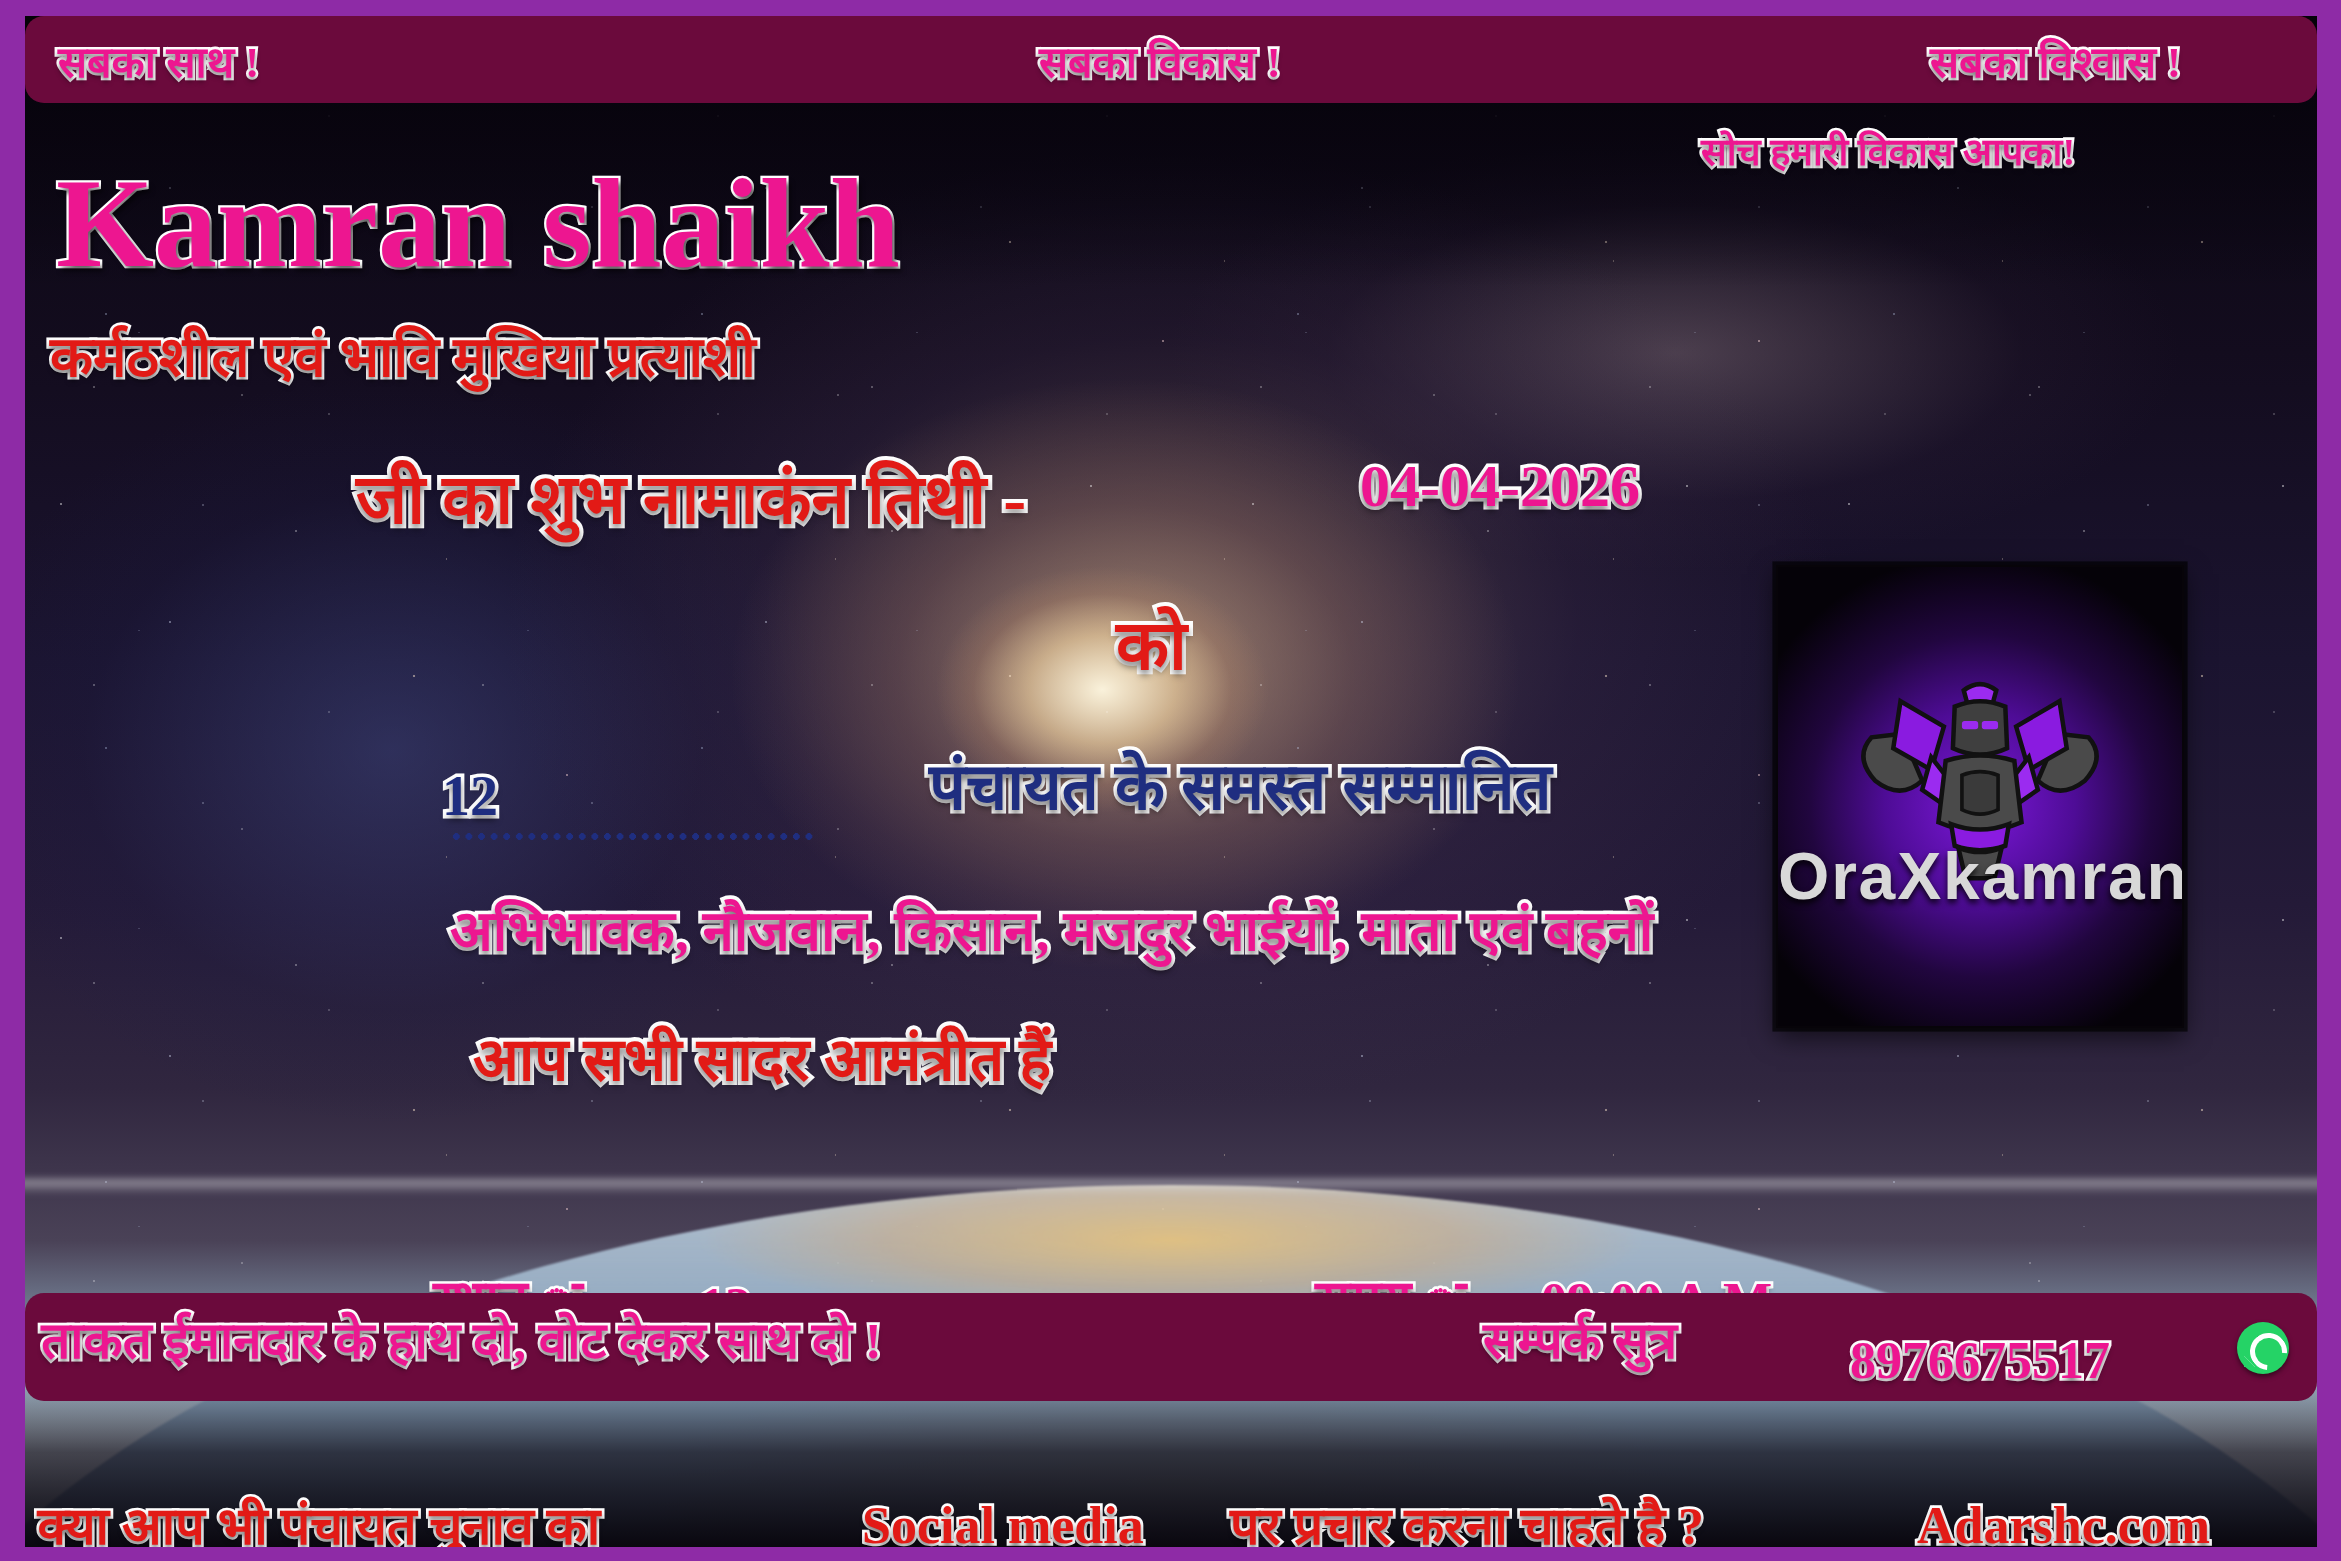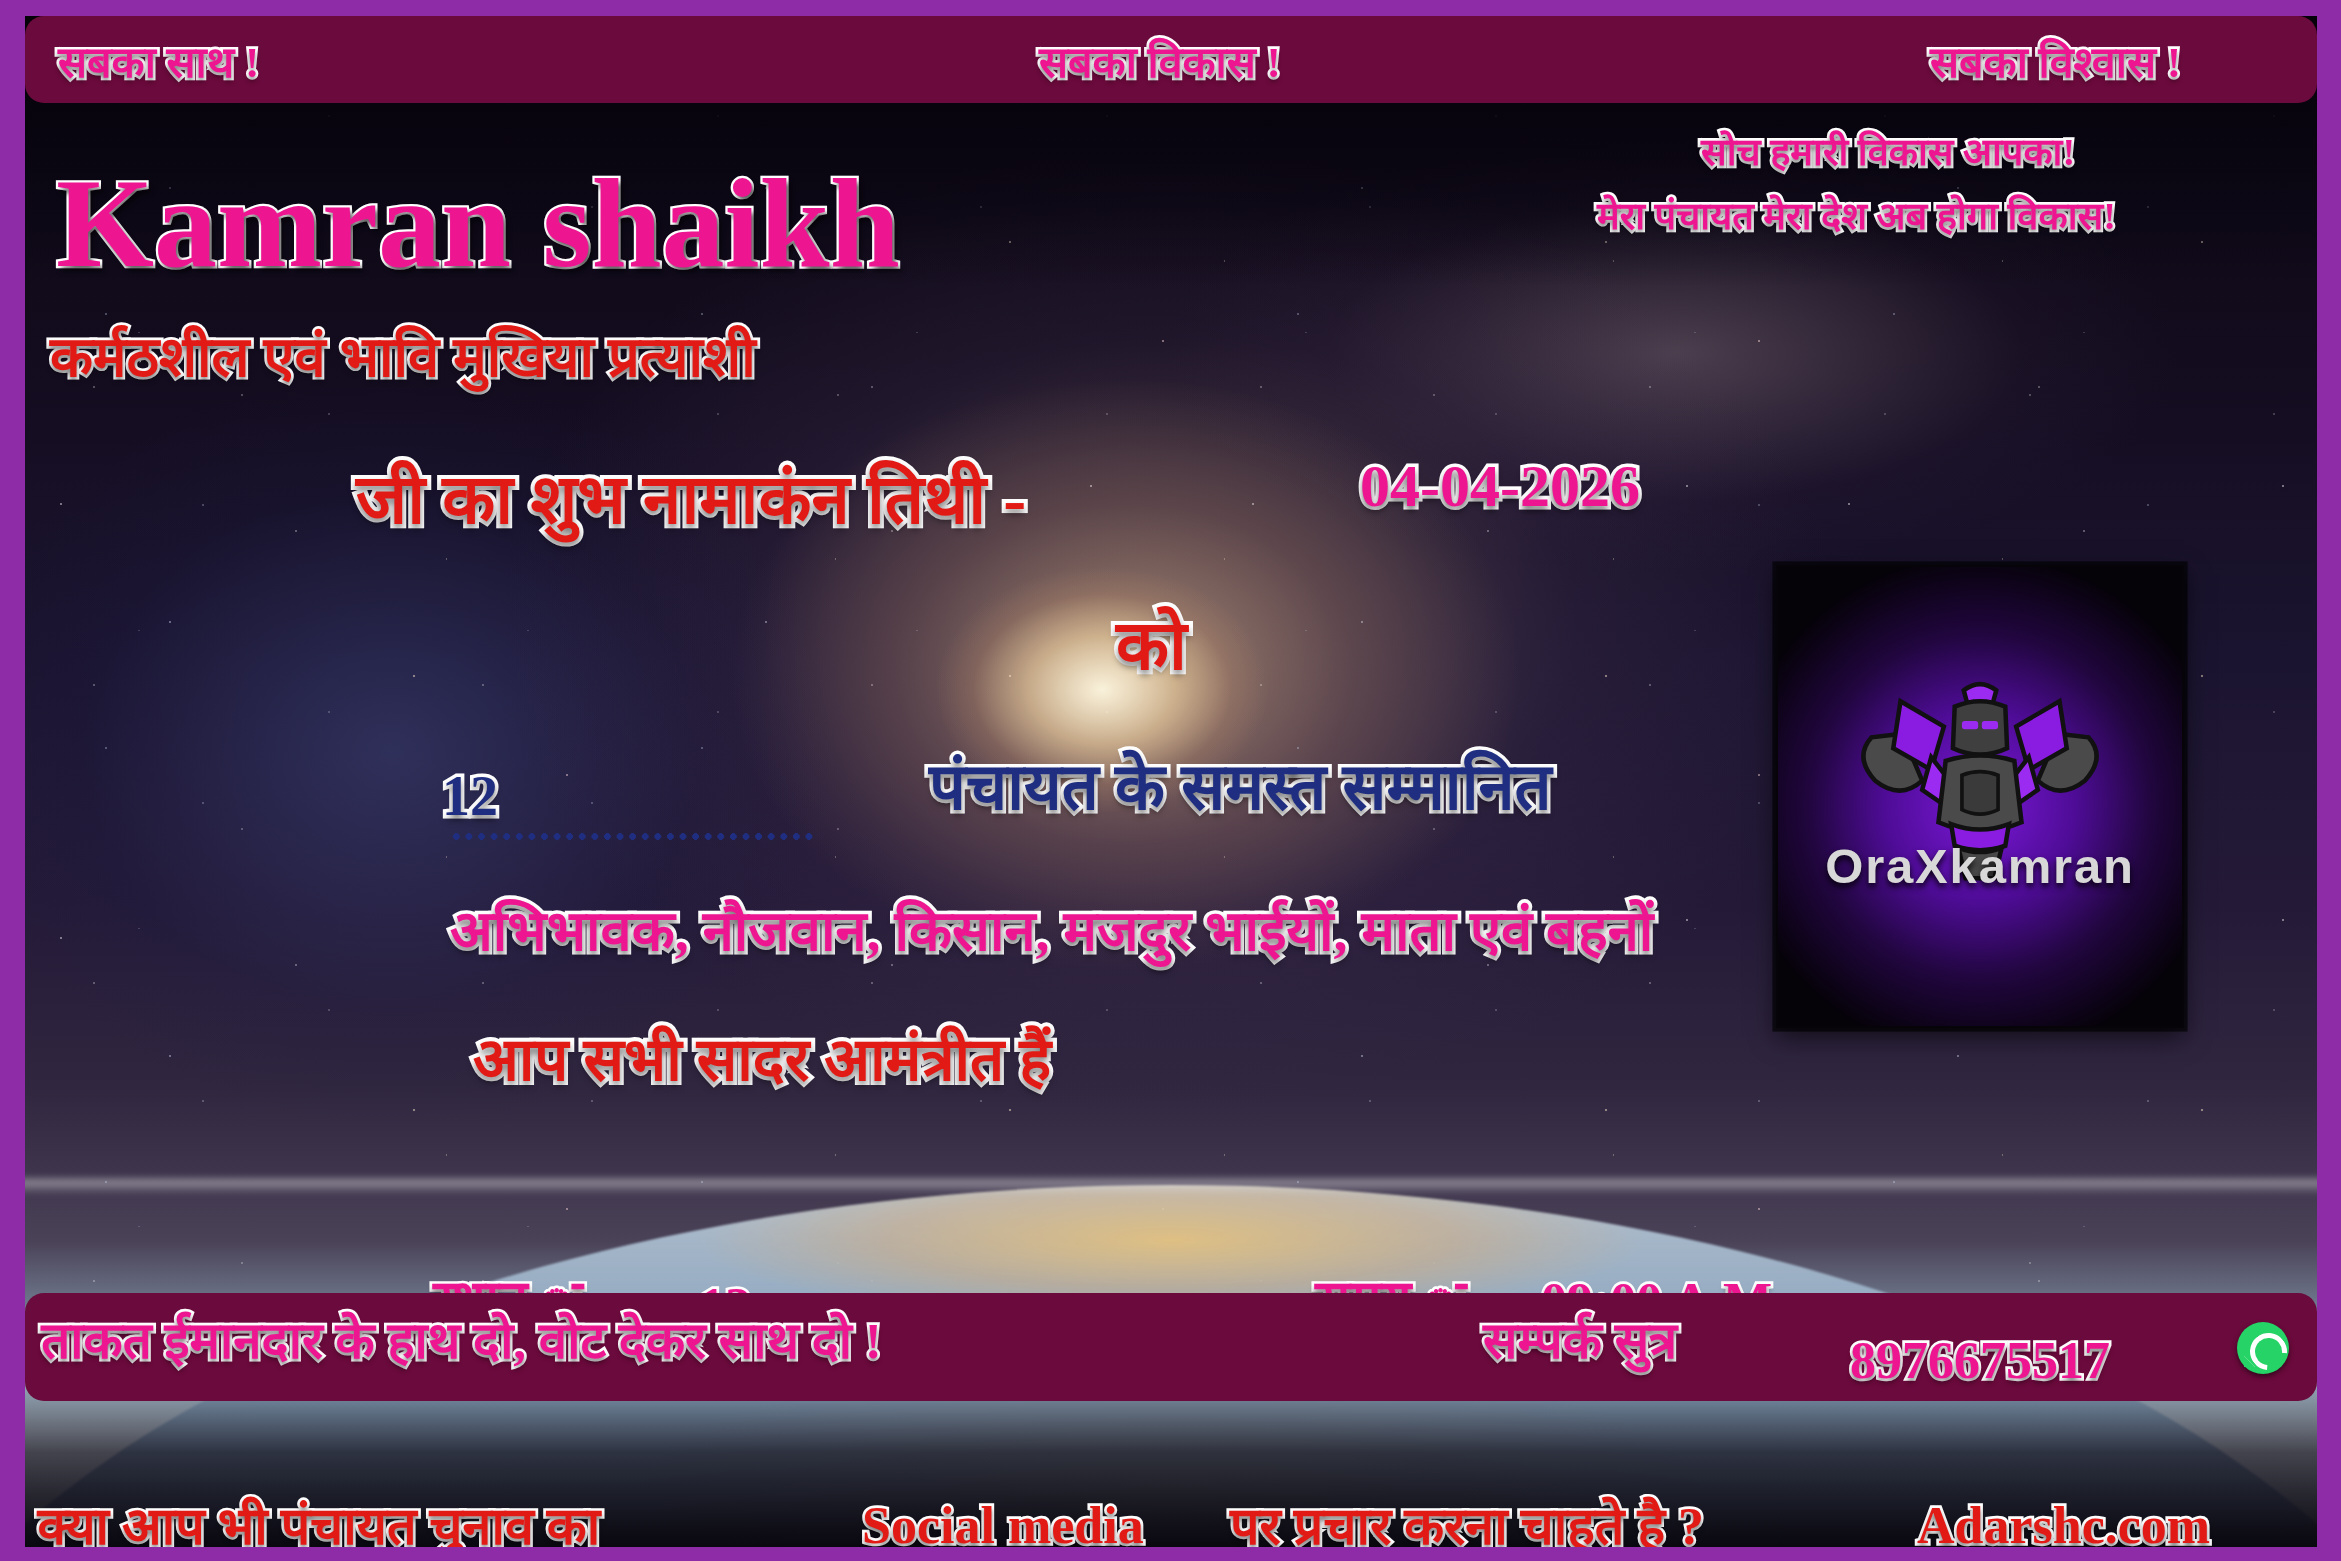--- a/index.html
+++ b/index.html
@@ -155,21 +155,21 @@
     left:1751px; top:549px; width:408px; height:463px;
     background:radial-gradient(ellipse 62% 55% at 50% 52%, #7B18D8 0%, #4E0C96 38%, #21063f 68%, #050208 100%);
     border:2.7px solid #070409;
     box-shadow:0 0 0 3.6px rgba(0,0,0,.65), 0 9px 23.5px rgba(0,0,0,.6);
     overflow:hidden;
   }
   #logo-box .lgname{
     position:absolute; left:0; right:0; top:271px;
     text-align:center;
     font-family:"Liberation Sans", sans-serif;
-    font-weight:bold; font-size:49px; letter-spacing:1.8px;
+    font-weight:bold; font-size:66px; letter-spacing:1.8px;
     color:#d8d8d8;
     text-shadow:0 3.6px 6.3px rgba(0,0,0,.85);
   }
   #logo-mark{ position:absolute; left:50%; top:107px; transform:translateX(-50%); }
 
   
   .wa{
     display:inline-block; vertical-align:middle;
     width:52px; height:52px; border-radius:50%;
     background:#25D366; position:relative; margin-left:16.3px;
@@ -204,21 +204,20 @@
     <div class="topdark"></div>
     <div class="botdark"></div>
 
     <div class="band" id="band-top">
       <div class="t sty-mag-sm serif" style="left:33px; top:25px; font-size:43px;">सबका साथ !</div>
       <div class="t sty-mag-sm serif" style="left:1014px; top:25px; font-size:43px;">सबका विकास !</div>
       <div class="t sty-mag-sm serif" style="left:1905px; top:25px; font-size:43px;">सबका विश्वास !</div>
     </div>
 
     <div class="t sty-mag-sm serif" style="left:1676px; top:117px; font-size:38px;">सोच हमारी विकास आपका!</div>
-    <div class="t sty-mag-sm serif" style="left:1572px; top:181px; font-size:38px;">मेरा पंचायत मेरा देश अब होगा विकास!</div>
 
     <div class="t sty-name" style="left:31px; top:145px; font-size:126px;">Kamran shaikh</div>
 
     <div class="t sty-red-sm serif" style="left:25px; top:313px; font-size:56px;">कर्मठशील एवं भावि मुखिया प्रत्याशी</div>
 
     <div class="t sty-red serif" style="left:331px; top:450px; font-size:69px;">जी का शुभ नामाकंन तिथी -</div>
 
     <div class="t sty-mag serif" style="left:1335px; top:440px; font-size:60px;">04-04-2026</div>
 
     <div class="t sty-red serif" style="left:1091px; top:596px; font-size:69px;">को</div>

